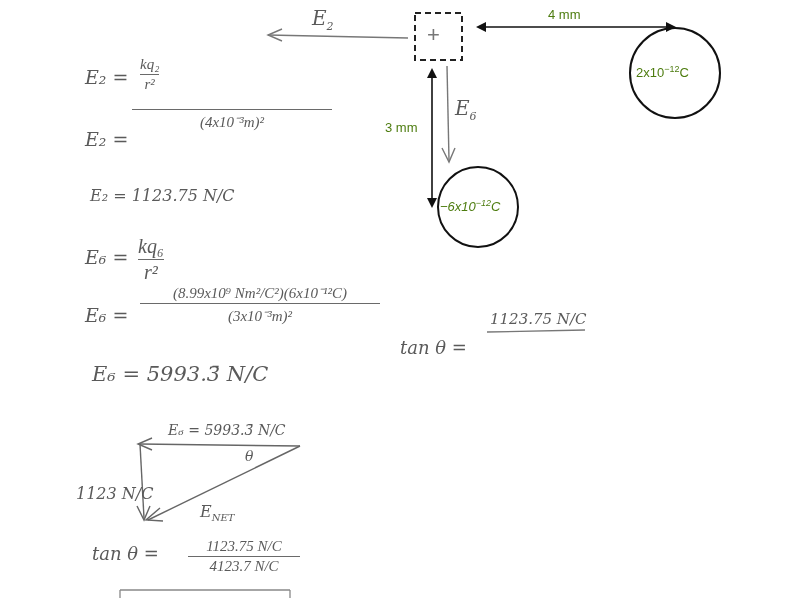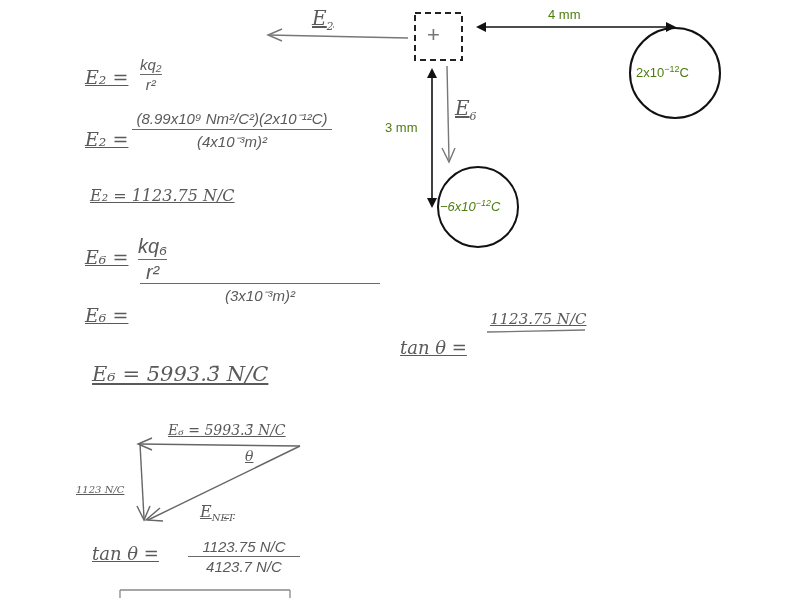--- a/index.html
+++ b/index.html
@@ -1,19 +1,19 @@
 <!DOCTYPE html>
 <html><head>
 <meta charset="utf-8">
 <style>
   html, body { margin:0; padding:0; }
   body { width:800px; height:600px; background:#ffffff; position:relative; overflow:hidden; }
-  .hw { position:absolute; font-family:"DejaVu Serif", serif; font-style:italic; color:#5a5a5a; white-space:nowrap;text-decoration:underline; }
+  .hw { position:absolute; font-family:"DejaVu Serif", serif; font-style:italic; color:#5a5a5a; white-space:nowrap; }
   .typed { position:absolute; font-family:"Liberation Sans", sans-serif; color:#4d7c0f; white-space:nowrap; }
-  .frac { position:absolute; display:inline-flex; flex-direction:column; align-items:center; font-family:Liberation Sans, sans-serif; font-style:italic; color:#5a5a5a;text-align:center; }
+  .frac { position:absolute; display:inline-flex; flex-direction:column; align-items:center; font-family:Liberation Serif, serif; font-style:italic; color:#5a5a5a;text-align:center; }
   .frac .bar { border-top:1.4px solid #6a6a6a; width:100%; margin:1px 0; }
   .small { font-size:11px; }
   svg { position:absolute; left:0; top:0; }
 </style>
 </head>
 <body>
 
 <svg width="800" height="600">
 
   <rect x="415" y="13" width="47" height="47" fill="none" stroke="#222" stroke-width="2" stroke-dasharray="6,4"></rect>
@@ -60,44 +60,44 @@
 <div class="hw" style="left:455px; top:96px; font-size:20px;"><span>E</span><sub class="small">6</sub></div>
 
 <div class="hw" style="left:85px; top:66px; font-size:19px;">E₂ =</div>
 <div class="frac" style="left:140px; top:56px; font-size:15px;">
   <span>kq₂</span>
     <span class="bar"></span>
     <span>r²</span>
 </div>
 <div class="hw" style="left:85px; top:128px; font-size:19px;">E₂ =</div>
 <div class="frac" style="left:132px; top:108px; font-size:15px;">
-  <span>(8.99x10⁹ Nm²/C²)(2x10⁻¹²C)</span>
     <span class="bar" style="width:200px;"></span>
     <span>(4x10⁻³m)²</span>
 </div>
 <div class="hw" style="left:90px; top:186px; font-size:16px;">E₂ = 1123.75 N/C</div>
 
 <div class="hw" style="left:85px; top:246px; font-size:19px;">E₆ =</div>
 <div class="frac" style="left:138px; top:235px; font-size:20px;">
   <span>kq₆</span>
     <span class="bar"></span>
     <span>r²</span>
 </div>
 <div class="hw" style="left:85px; top:304px; font-size:19px;">E₆ =</div>
 <div class="frac" style="left:140px; top:282px; font-size:15px;">
+  <span>(8.99x10⁹ Nm²/C²)(6x10⁻¹²C)</span>
     <span class="bar" style="width:240px;"></span>
     <span>(3x10⁻³m)²</span>
 </div>
 <div class="hw" style="left:92px; top:362px; font-size:21px;">E₆ = 5993.3̄ N/C</div>
 
 <div class="hw" style="left:400px; top:337px; font-size:18px;">tan θ =</div>
 <div class="hw" style="left:490px; top:310px; font-size:15px;">1123.75 N/C</div>
 
 <div class="hw" style="left:168px; top:422px; font-size:14px;">E₆ = 5993.3̄ N/C</div>
-<div class="hw" style="left:76px; top:484px; font-size:10px;">1123 N/C</div>
+<div class="hw" style="left:76px; top:484px; font-size:16px;">1123 N/C</div>
 <div class="hw" style="left:245px; top:448px; font-size:14px;">θ</div>
 <div class="hw" style="left:192px; top:502px; font-size:16px;margin-left:8px;"><span>E</span><sub style="font-size:10px;">NET</sub></div>
 
 <div class="hw" style="left:92px; top:543px; font-size:18px;">tan θ =</div>
 <div class="frac" style="left:188px; top:538px; font-size:15px;">
   <span>1123.75 N/C</span>
     <span class="bar" style="width:112px;"></span>
     <span>4123.7 N/C</span>
 </div>
 

